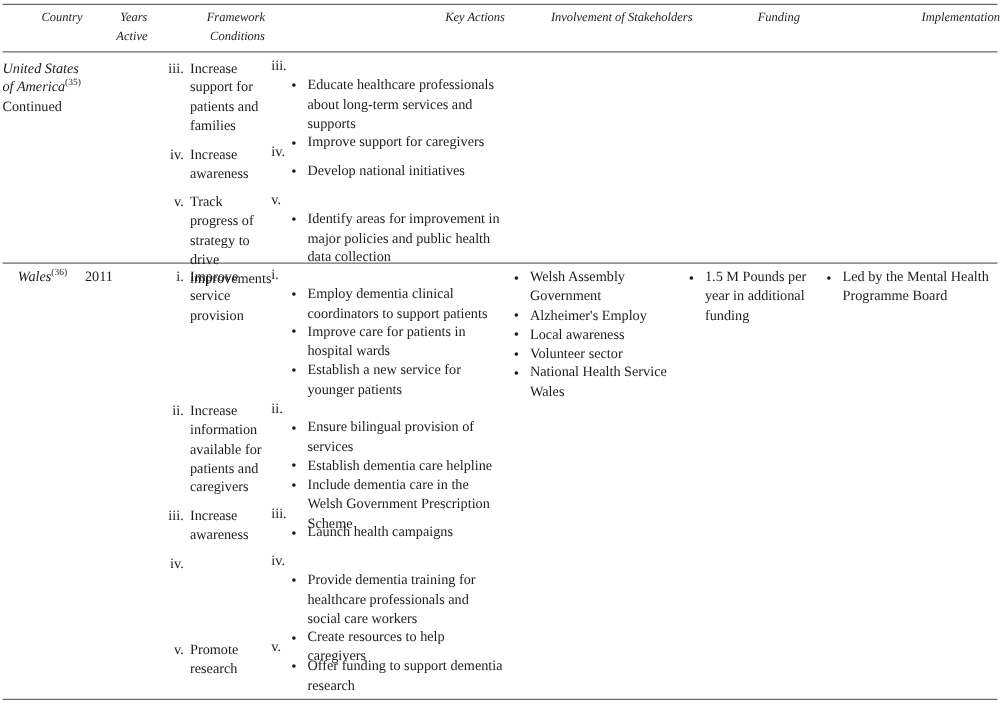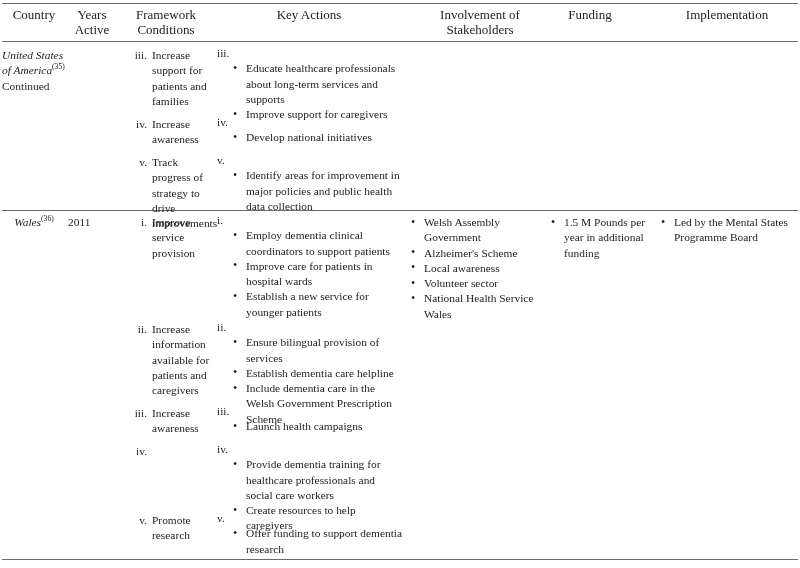--- a/index.html
+++ b/index.html
@@ -38,23 +38,24 @@
   
   .thead {
     position: absolute;
     top: 8px;
     left: 0;
     width: 800px;
     height: 32px;
   }
   .th {
     position: absolute;
-    font-size: 13px;
+    font-style: italic;
+    font-size: 10px;
     line-height: 14.5px;
-    text-align: center;
+    text-align: right;
     color: #1c1c1c;
   }
   .th-country   { left: 2px;   width: 64px; }
   .th-years     { left: 66px;  width: 52px; }
   .th-framework { left: 120px; width: 92px; }
   .th-actions   { left: 214px; width: 190px; }
   .th-stake     { left: 406px; width: 148px; }
   .th-funding   { left: 540px; width: 100px; }
   .th-impl      { left: 654px; width: 146px; }
 
@@ -256,32 +257,32 @@
           <div>v.</div>
           <div style="padding-left: 16px;">
             <ul class="blist">
               <li class="bli"><span class="bul">•</span><span>Offer funding to support dementia research</span></li>
             </ul>
           </div>
         </div>
         <div class="cell col-stake" style="top: 215px;">
           <ul class="blist">
             <li class="bli"><span class="bul">•</span><span>Welsh Assembly Government</span></li>
-            <li class="bli"><span class="bul">•</span><span>Alzheimer's Scheme</span></li>
+            <li class="bli"><span class="bul">•</span><span>Alzheimer's Employ</span></li>
             <li class="bli"><span class="bul">•</span><span>Local awareness</span></li>
             <li class="bli"><span class="bul">•</span><span>Volunteer sector</span></li>
             <li class="bli"><span class="bul">•</span><span>National Health Service Wales</span></li>
           </ul>
         </div>
         <div class="cell col-funding" style="top: 215px;">
           <ul class="blist">
             <li class="bli"><span class="bul">•</span><span>1.5 M Pounds per year in additional funding</span></li>
           </ul>
         </div>
         <div class="cell col-impl" style="top: 215px;">
           <ul class="blist">
-            <li class="bli"><span class="bul">•</span><span>Led by the Mental States Programme Board</span></li>
+            <li class="bli"><span class="bul">•</span><span>Led by the Mental Health Programme Board</span></li>
           </ul>
         </div>
       </div>
     </div>
 
 </div>
 
 </body></html>

